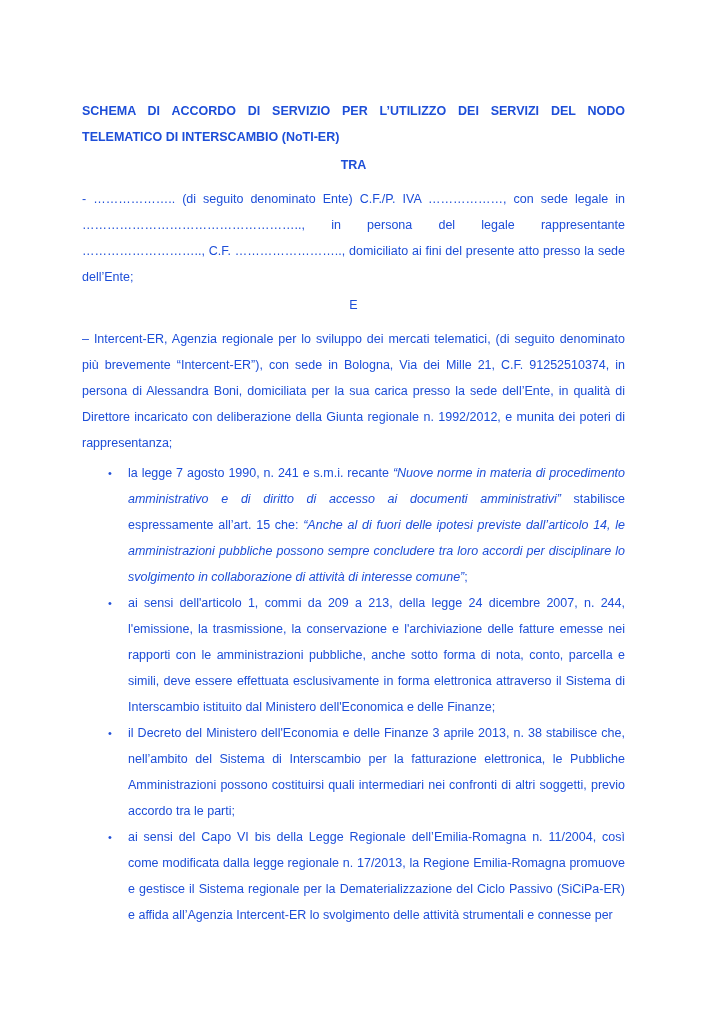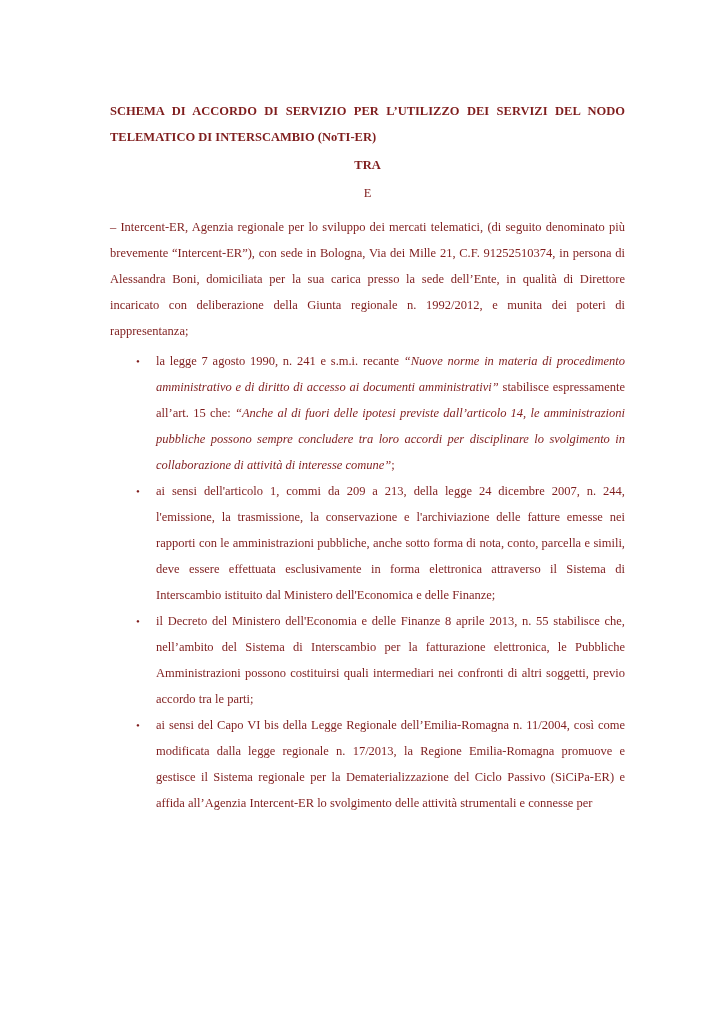--- a/index.html
+++ b/index.html
@@ -6,24 +6,24 @@
     margin: 0;
     padding: 0;
     background: #ffffff;
   }
   .page {
     position: relative;
     width: 725px;
     height: 1024px;
     box-sizing: border-box;
     background: #ffffff;
-    padding: 98px 100px 0 110px;
-    font-family: Liberation Serif, serif;
+    padding: 98px 100px 0 82px;
+    font-family: Liberation Sans, sans-serif;
     font-size: 12.5px;
-    color: #7f1d1d;
+    color: #1d4ed8;
     line-height: 26px;
     overflow: hidden;
   }
   .title {
     font-weight: bold;
     text-align: justify;
     margin: 0;
   }
   .center-line {
     text-align: center;
@@ -54,38 +54,39 @@
 </style>
 </head>
 <body>
 
 <div class="page">
 
   <p class="title">SCHEMA DI ACCORDO DI SERVIZIO PER L’UTILIZZO DEI SERVIZI DEL NODO TELEMATICO DI INTERSCAMBIO (NoTI-ER)</p>
 
   <div class="center-line bold">TRA</div>
 
+  <p class="body-par"> - ……………….. (di seguito denominato Ente) C.F./P. IVA ………………, con sede legale in …………………………………………….., in persona del legale rappresentante ……………………….., C.F. …………………….., domiciliato ai fini del presente atto presso la sede dell’Ente;</p>
 
   <div class="center-line">E</div>
 
   <p class="body-par">– Intercent-ER, Agenzia regionale per lo sviluppo dei mercati telematici, (di seguito denominato più brevemente “Intercent-ER”), con sede in Bologna, Via dei Mille 21, C.F. 91252510374, in persona di Alessandra Boni, domiciliata per la sua carica presso la sede dell’Ente, in qualità di Direttore incaricato con deliberazione della Giunta regionale n. 1992/2012, e munita dei poteri di rappresentanza;</p>
 
 
   <ul class="premises">
 
     <li>
       <span class="bullet">•</span><span>la legge 7 agosto 1990, n. 241 e s.m.i. recante </span><span class="it">“Nuove norme in materia di procedimento amministrativo e di diritto di accesso ai documenti amministrativi”</span><span> stabilisce espressamente all’art. 15 che: </span><span class="it">“Anche al di fuori delle ipotesi previste dall’articolo 14, le amministrazioni pubbliche possono sempre concludere tra loro accordi per disciplinare lo svolgimento in collaborazione di attività di interesse comune”</span><span>;</span>
     </li>
 
     <li>
       <span class="bullet">•</span><span>ai sensi dell'articolo 1, commi da 209 a 213, della legge 24 dicembre 2007, n. 244, l'emissione, la trasmissione, la conservazione e l'archiviazione delle fatture emesse nei rapporti con le amministrazioni pubbliche, anche sotto forma di nota, conto, parcella e simili, deve essere effettuata esclusivamente in forma elettronica attraverso il Sistema di Interscambio istituito dal Ministero dell'Economica e delle Finanze;</span>
     </li>
 
     <li>
-      <span class="bullet">•</span><span>il Decreto del Ministero dell'Economia e delle Finanze 8 aprile 2013, n. 55 stabilisce che, nell’ambito del Sistema di Interscambio per la fatturazione elettronica,  le Pubbliche Amministrazioni possono costituirsi quali intermediari nei confronti di altri soggetti, previo accordo tra le parti;</span>
+      <span class="bullet">•</span><span>il Decreto del Ministero dell'Economia e delle Finanze 3 aprile 2013, n. 38 stabilisce che, nell’ambito del Sistema di Interscambio per la fatturazione elettronica,  le Pubbliche Amministrazioni possono costituirsi quali intermediari nei confronti di altri soggetti, previo accordo tra le parti;</span>
     </li>
 
     <li>
       <span class="bullet">•</span><span>ai sensi del Capo VI bis della Legge Regionale dell’Emilia-Romagna n. 11/2004, così come modificata  dalla legge regionale n. 17/2013, la Regione Emilia-Romagna promuove e gestisce il Sistema regionale per la Dematerializzazione del Ciclo Passivo (SiCiPa-ER) e affida all’Agenzia Intercent-ER lo svolgimento delle attività strumentali e connesse per</span>
     </li>
 
   </ul>
 
 </div>
 

